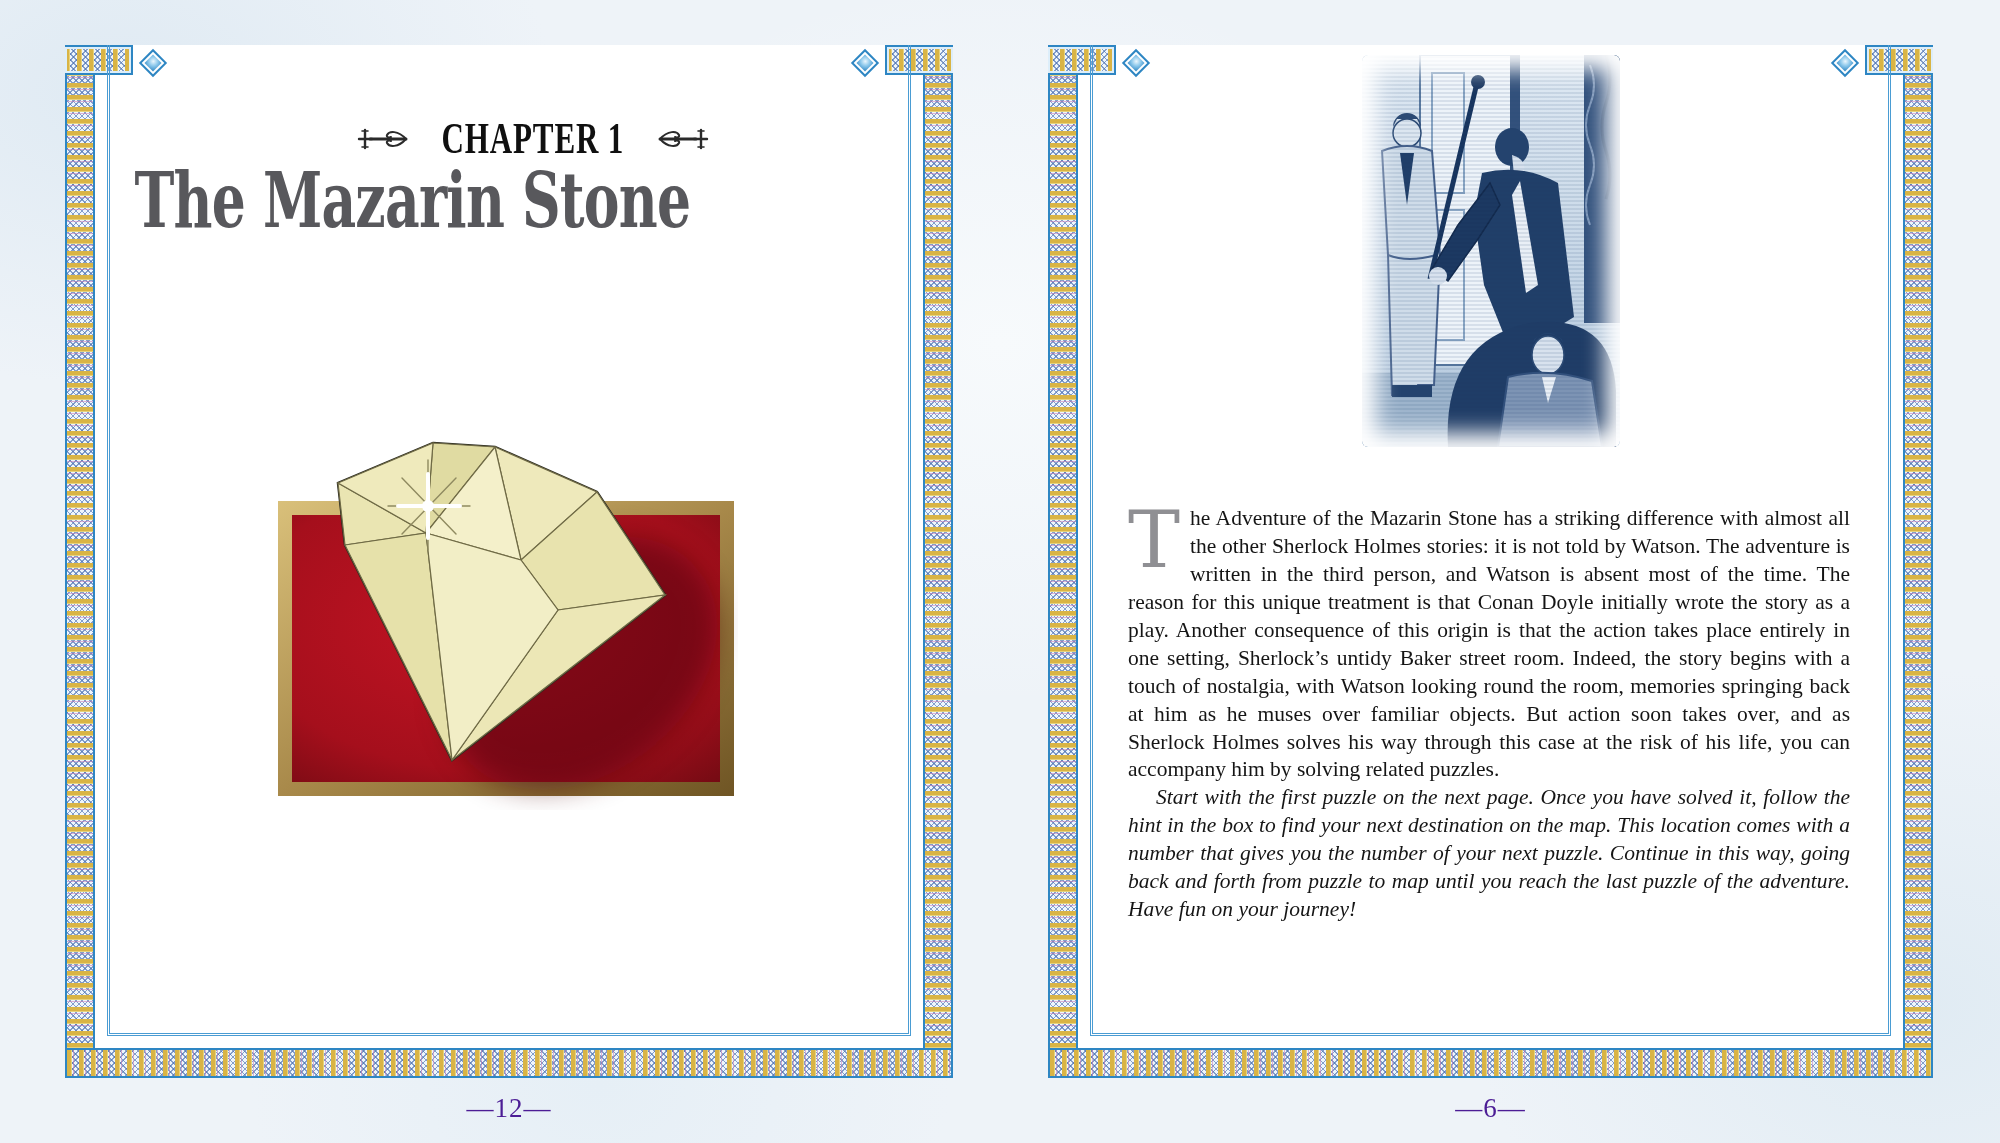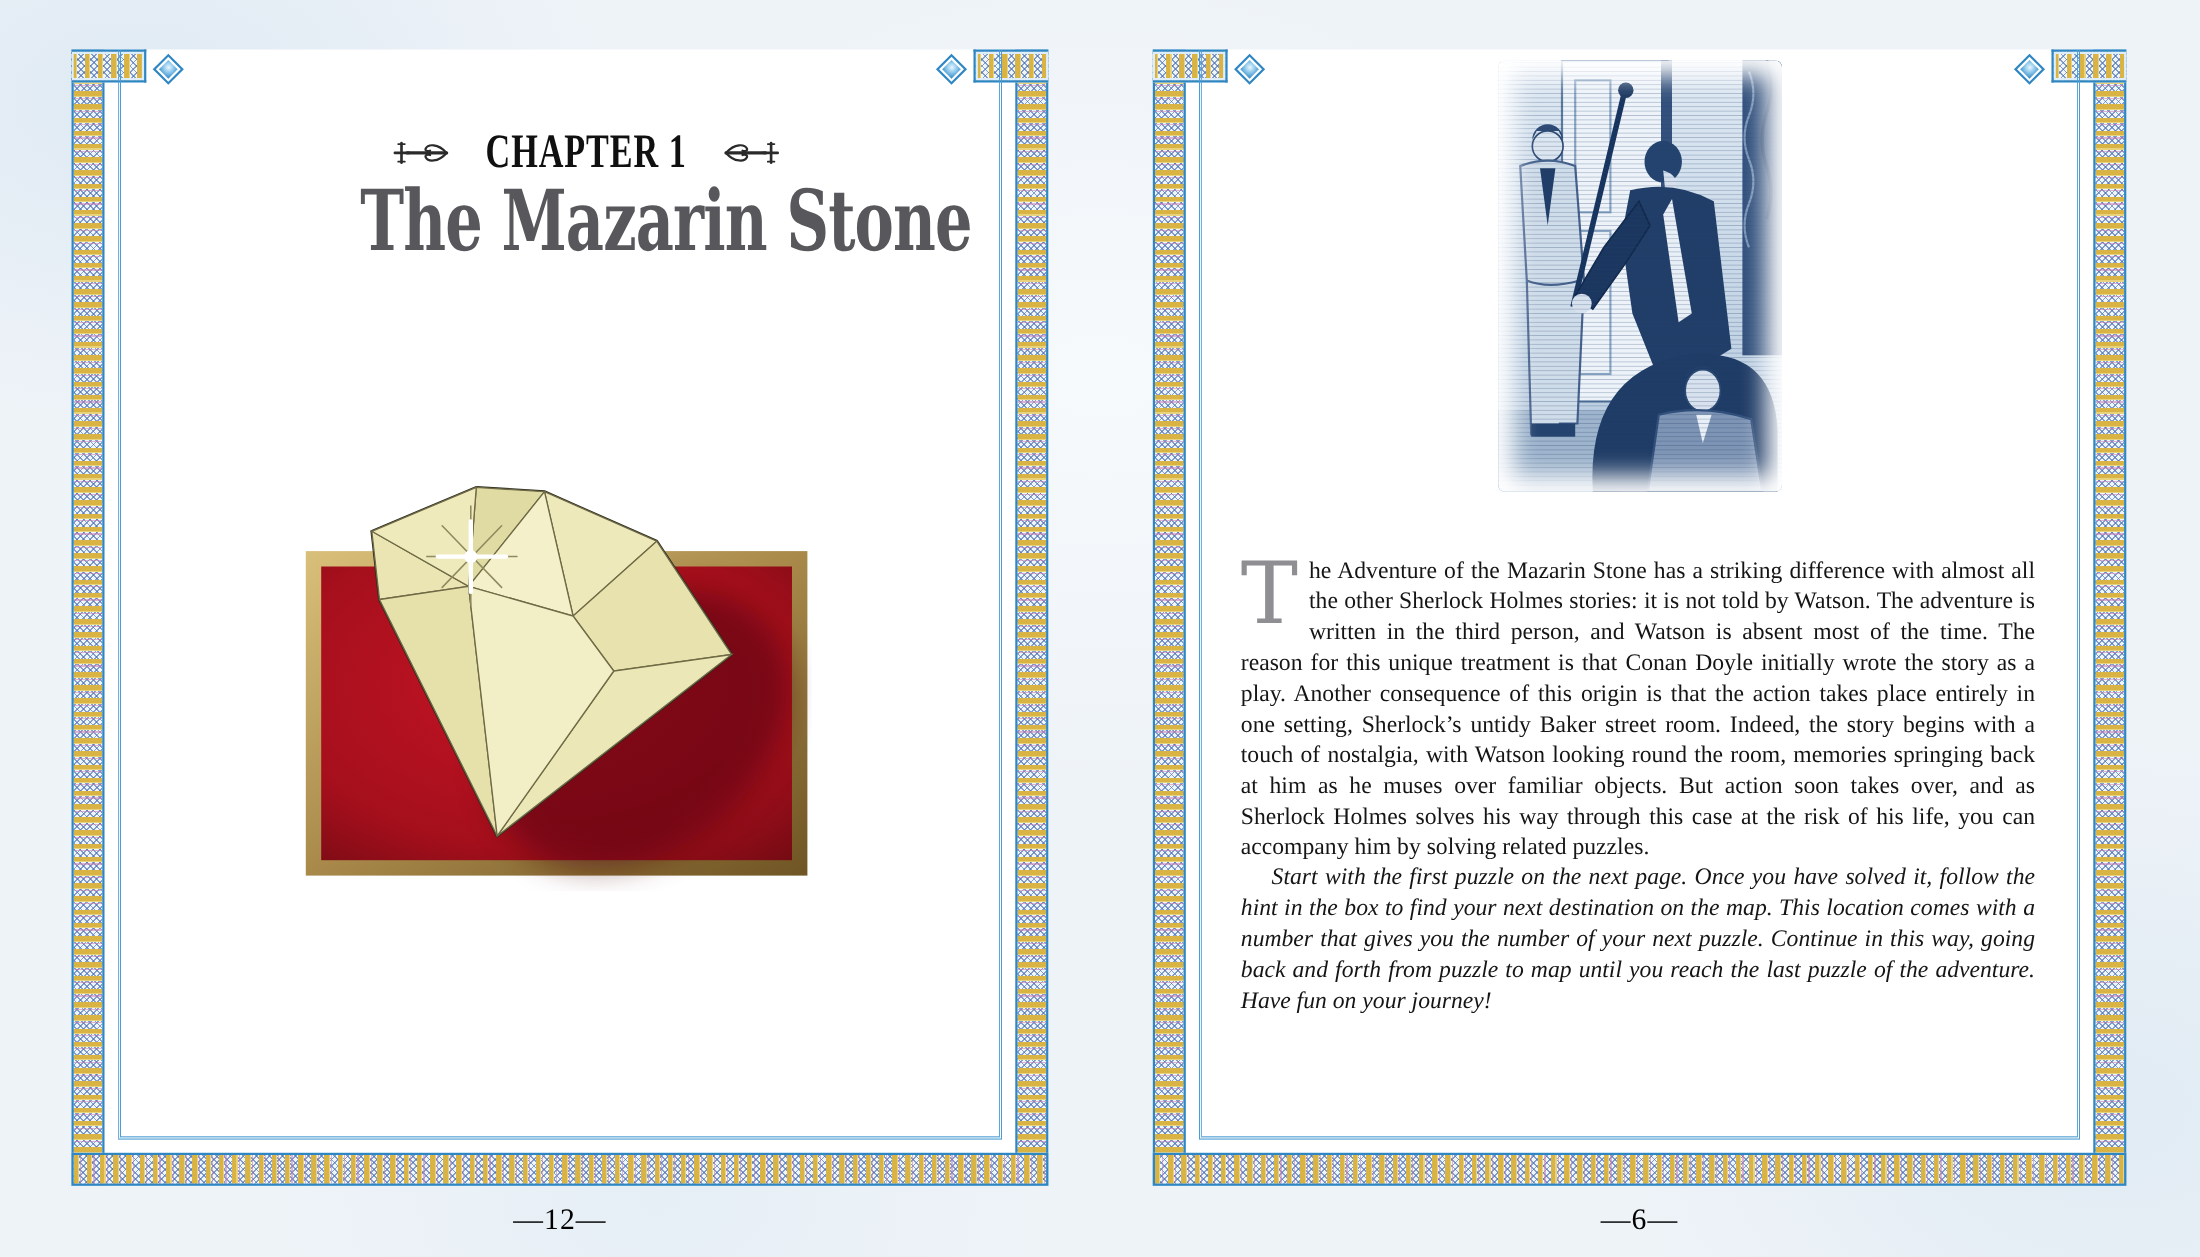--- a/index.html
+++ b/index.html
@@ -53,30 +53,30 @@
   .inner-ring { position:absolute; left:42px; right:42px; bottom:42px; top:0;
     border-left:3px double #4a9cd3; border-right:3px double #4a9cd3; border-bottom:3px double #4a9cd3; }
 
   .corner-diamond { position:absolute; top:8px; width:20px; height:20px;
     transform:rotate(45deg); border:2px solid #2e86c3; background:#ffffff; }
   .corner-diamond::after { content:""; position:absolute; inset:2px;
     background:radial-gradient(circle at 42% 38%, #eaf6fd 0%, #8ec9ec 45%, #2e86c3 100%); }
   .cd-l { left:78px; } .cd-r { right:78px; }
 
   .pagenum { position:absolute; bottom:-46px; left:0; width:100%; text-align:center;
-    font-size:27px; color:#000000; letter-spacing:1px; }
+    font-size:27px; color:#4c1d95; letter-spacing:1px; }
 
   
   .chapter-row { position:absolute; top:72px; left:0; width:100%; text-align:center; white-space:nowrap;padding-left:48px; }
   .chapter-label { display:inline-block; font-weight:bold; font-size:37px; color:#101010;
     letter-spacing:1px; transform:scale(0.84,1.18); vertical-align:middle;
     font-family:"Liberation Serif", serif; }
   .flourish { vertical-align:middle; margin:0 10px; }
 
-  .title-row { position:absolute; top:116px; left:0; width:100%; text-align:right; white-space:nowrap; }
+  .title-row { position:absolute; top:116px; left:0; width:100%; text-align:left; white-space:nowrap; }
   .title-text { display:inline-block; font-family:"DejaVu Serif", serif; font-weight:bold;
     font-size:67px; color:#58585c; letter-spacing:-1px; transform:scale(0.80,1.14); }
 
   .gem-wrap { position:absolute; top:393px; left:211px; width:462px; height:372px; }
 
   
   .illus-wrap { position:absolute; top:10px; left:50%; transform:translateX(-50%);
     width:258px; height:392px; border-radius:6px; overflow:hidden; }
   .illus-wrap::after { content:""; position:absolute; inset:0; border-radius:6px;
     box-shadow: inset 0 0 22px 14px #ffffff; pointer-events:none; }

